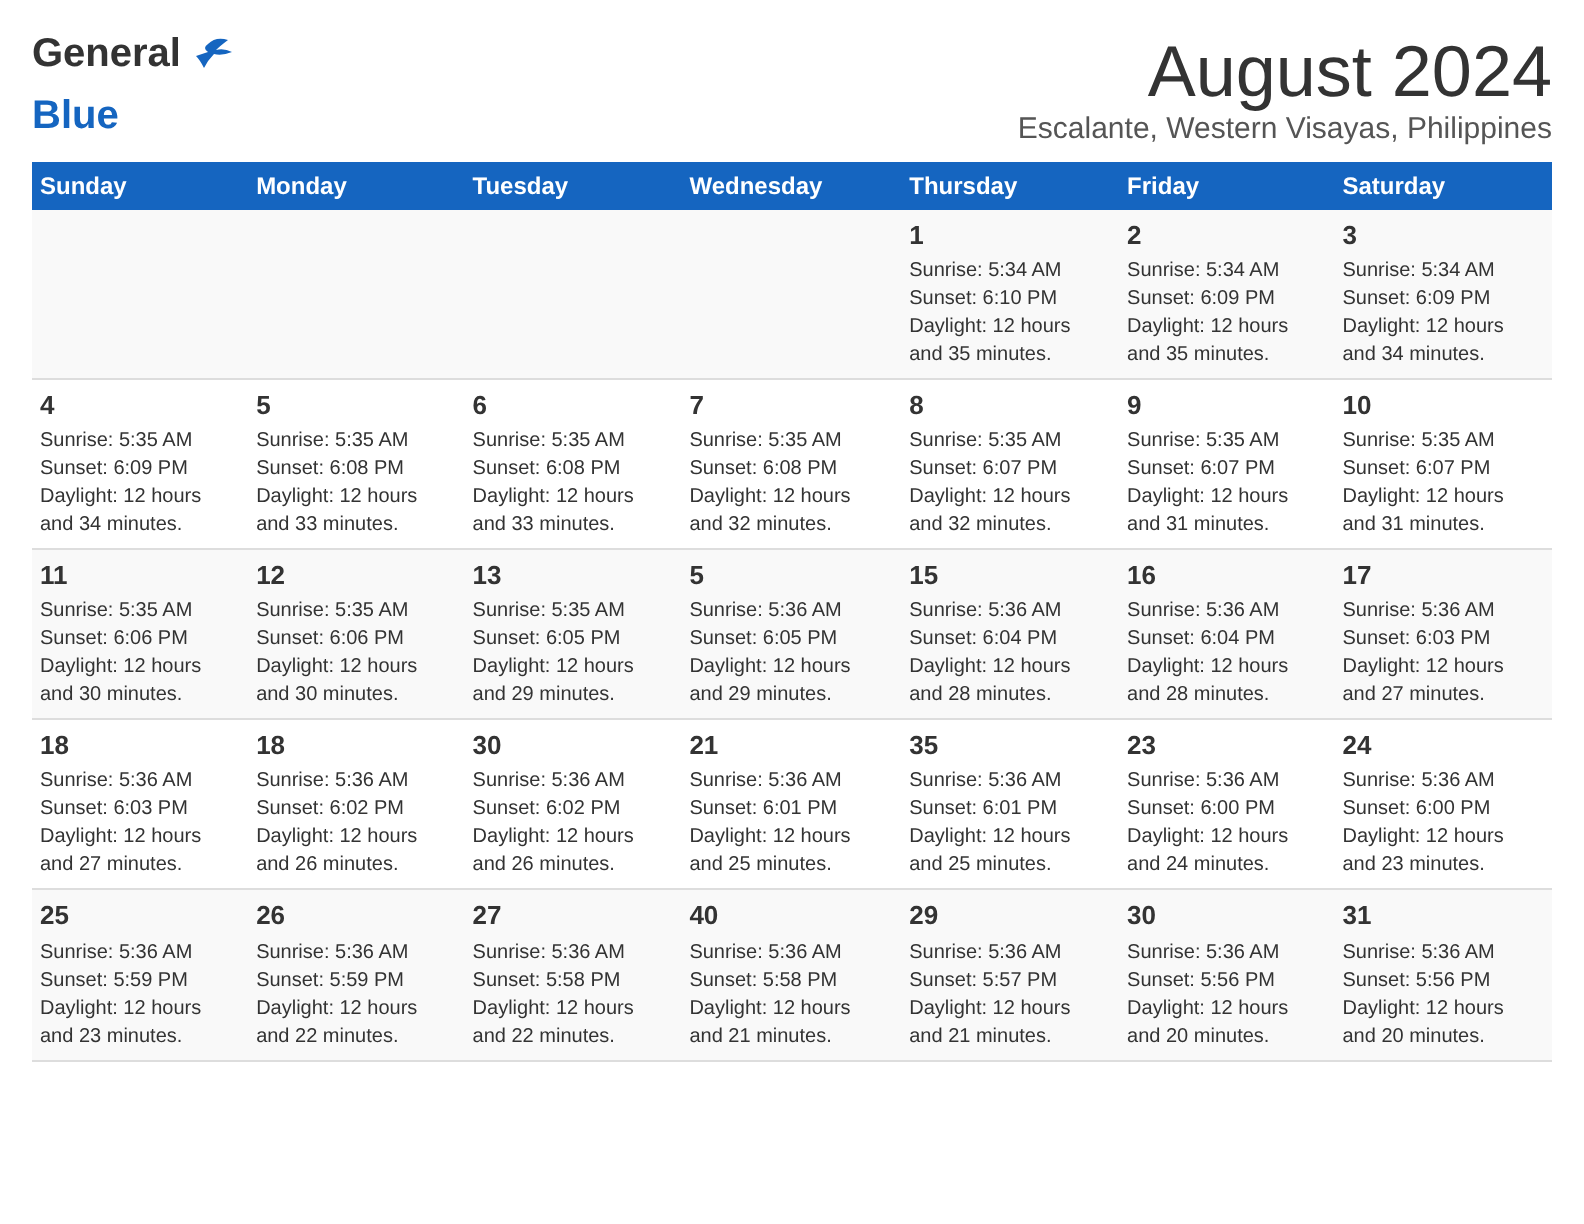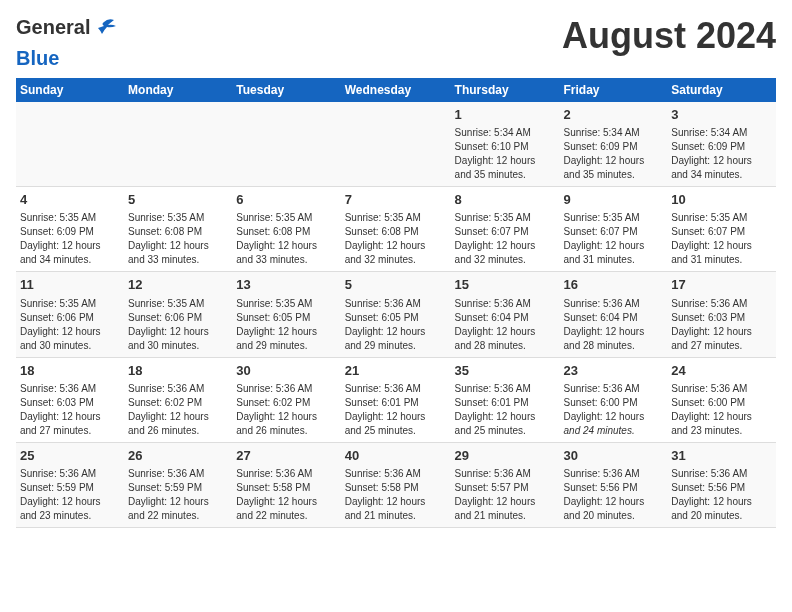--- a/index.html
+++ b/index.html
@@ -25,21 +25,21 @@
     .logo-row {
       display: flex;
       align-items: center;
       gap: 4px;
     }
     .title-area {
       text-align: right;
     }
     .title-area h1 {
       font-size: 36px;
-      font-weight: bold;
+      font-weight: normal;
       color: #333;
       line-height: 1.1;
     }
     .title-area h2 {
       font-size: 15px;
       font-weight: normal;
       color: #555;
     }
     table {
       width: 100%;
@@ -86,20 +86,21 @@
     <div class="logo-row">
       <span style="font-size:20px;font-weight:bold;color:#333;">General</span>
       <svg width="22" height="20" viewBox="0 0 22 20">
         <path d="M10 4 Q14 0 20 2 Q16 5 14 7 Q18 6 22 8 Q17 10 13 9 Q10 12 8 16 Q6 12 4 10 Q7 9 10 8 Q7 6 10 4Z" fill="#1565c0"></path>
       </svg>
     </div>
     <span style="font-size:20px;font-weight:bold;color:#1565c0;margin-top:-4px;">Blue</span>
   </div>
   <div class="title-area">
     <h1>August 2024</h1>
+    <h2>Escalante, Western Visayas, Philippines</h2>
   </div>
 </div>
 
 <table>
   <thead>
     <tr>
     <th>Sunday</th>
         <th>Monday</th>
         <th>Tuesday</th>
         <th>Wednesday</th>
@@ -272,21 +273,21 @@
           <span style="display: block;">Sunrise: 5:36 AM</span>
           <span style="display: block;">Sunset: 6:01 PM</span>
           <span style="display: block;">Daylight: 12 hours</span>
           <span style="display: block;">and 25 minutes.</span>
         </td>
         <td>
           <span class="day-num">23</span>
           <span style="display: block;">Sunrise: 5:36 AM</span>
           <span style="display: block;">Sunset: 6:00 PM</span>
           <span style="display: block;">Daylight: 12 hours</span>
-          <span style="display: block; font-style: italic;">and 24 minutes.</span>
+          <span style="display: block;">and 24 minutes.</span>
         </td>
         <td>
           <span class="day-num">24</span>
           <span style="display: block;">Sunrise: 5:36 AM</span>
           <span style="display: block;">Sunset: 6:00 PM</span>
           <span style="display: block;">Daylight: 12 hours</span>
           <span style="display: block;">and 23 minutes.</span>
         </td>
       </tr>
       <tr>

